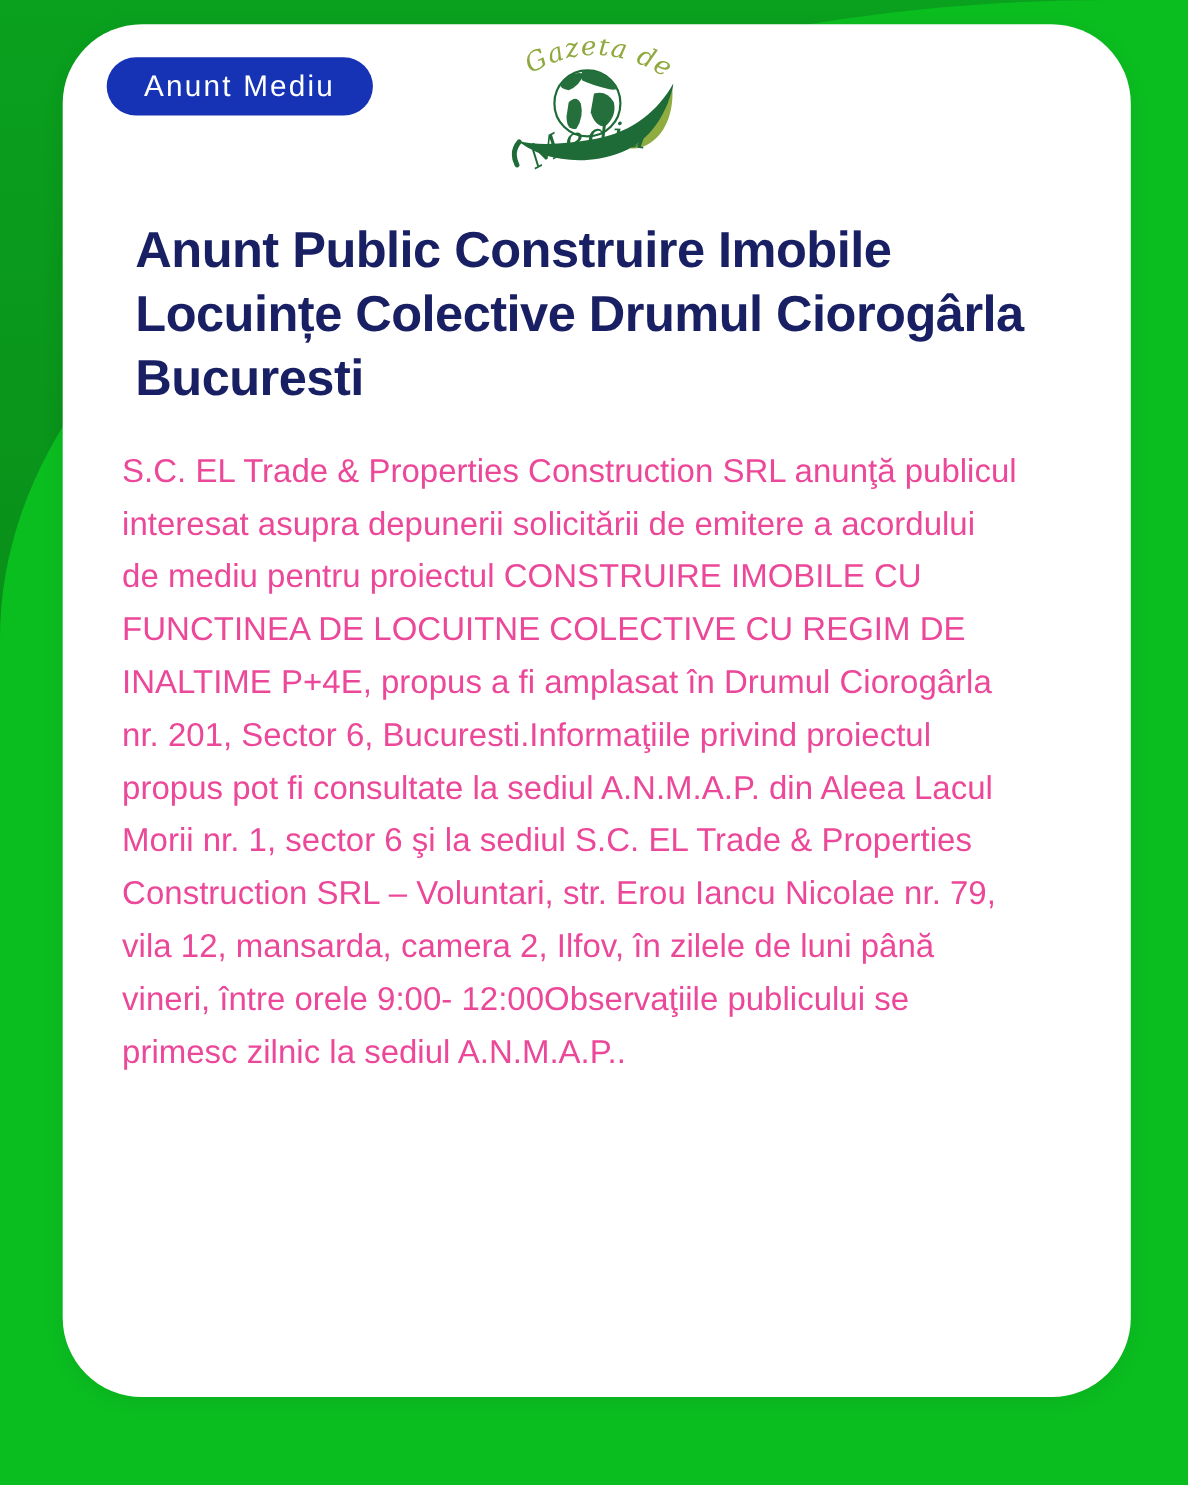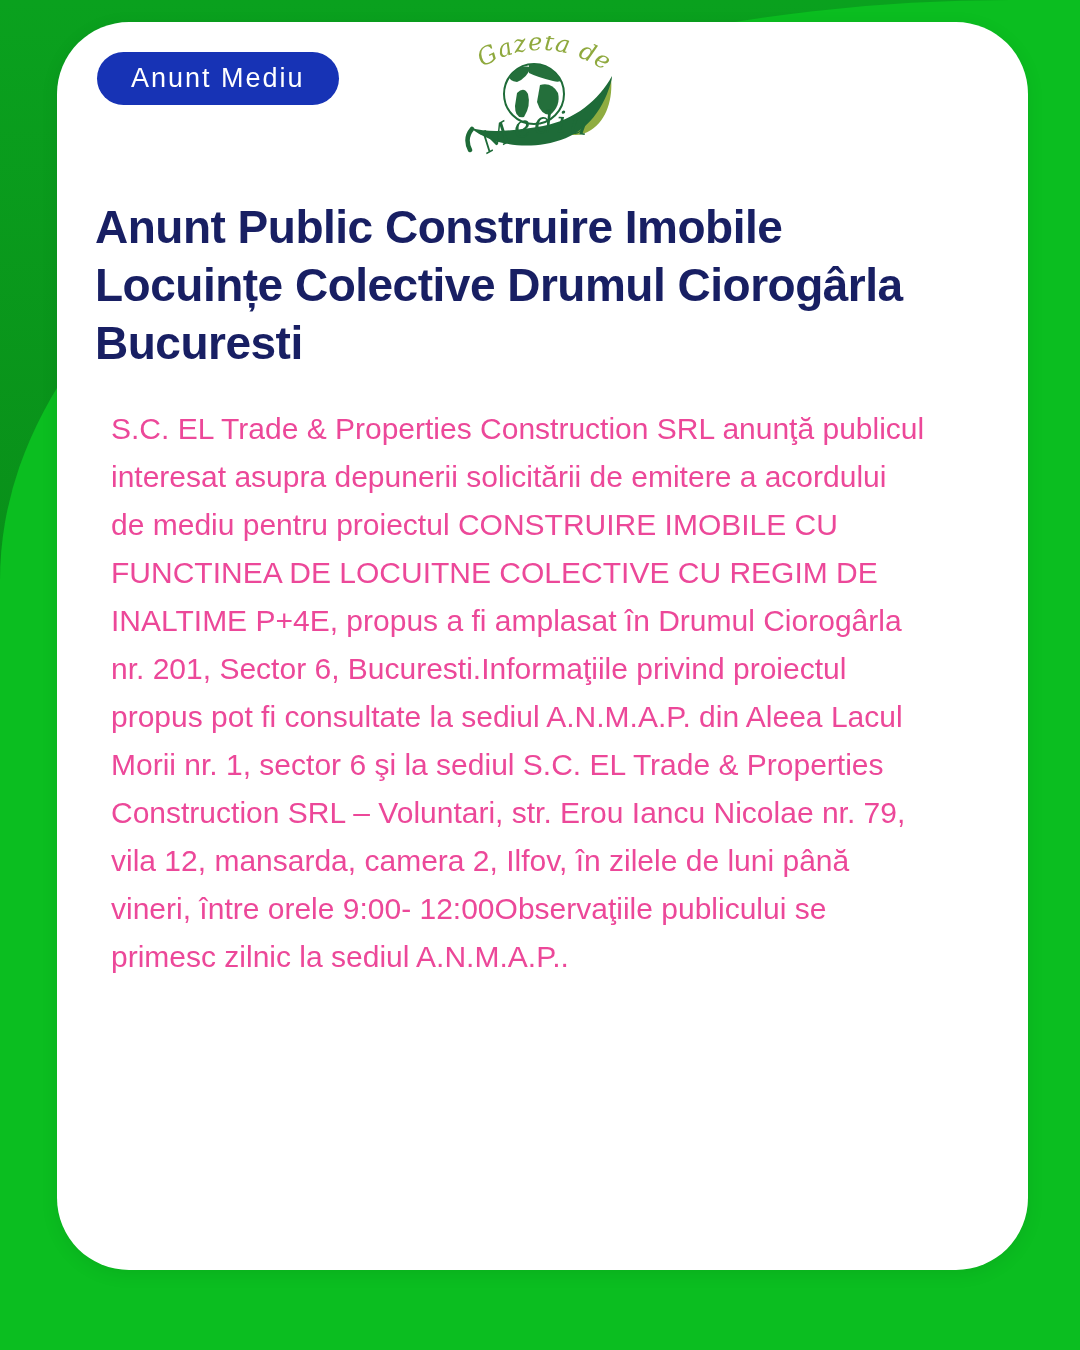--- a/index.html
+++ b/index.html
@@ -52,21 +52,21 @@
 
   .logo-wrap {
     width: 156px;
     height: 136px;
     margin: 14px auto 0;
   }
   .logo-wrap svg { display: block; }
 
   .title {
     margin: 26px 0 0;
-    padding: 0 56px 0 38px;
+    padding: 0 56px 0 66px;
     font-size: 46px;
     line-height: 58px;
     font-weight: bold;
     letter-spacing: -0.5px;
     color: #181F63;
   }
 
   .body-text {
     margin: 33px 0 0;
     padding: 0 62px 0 54px;

